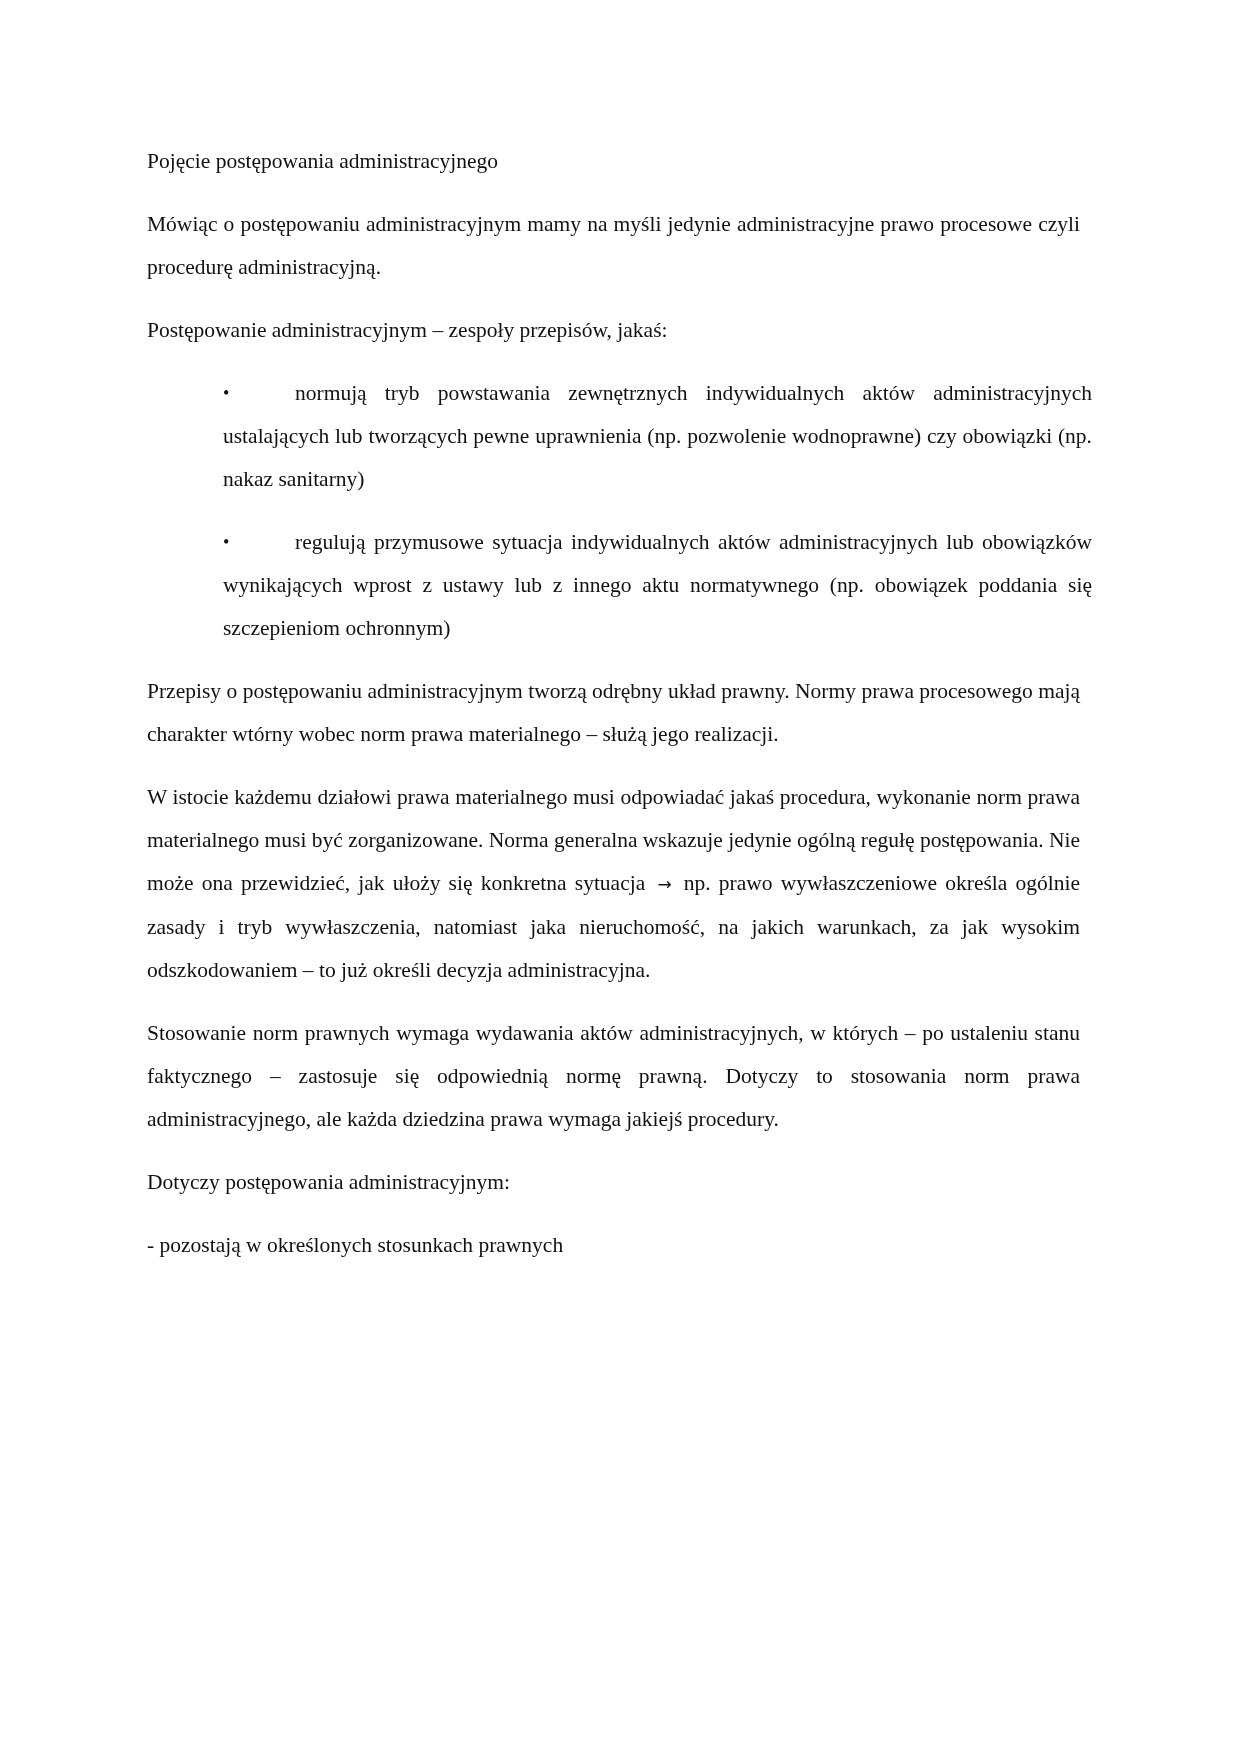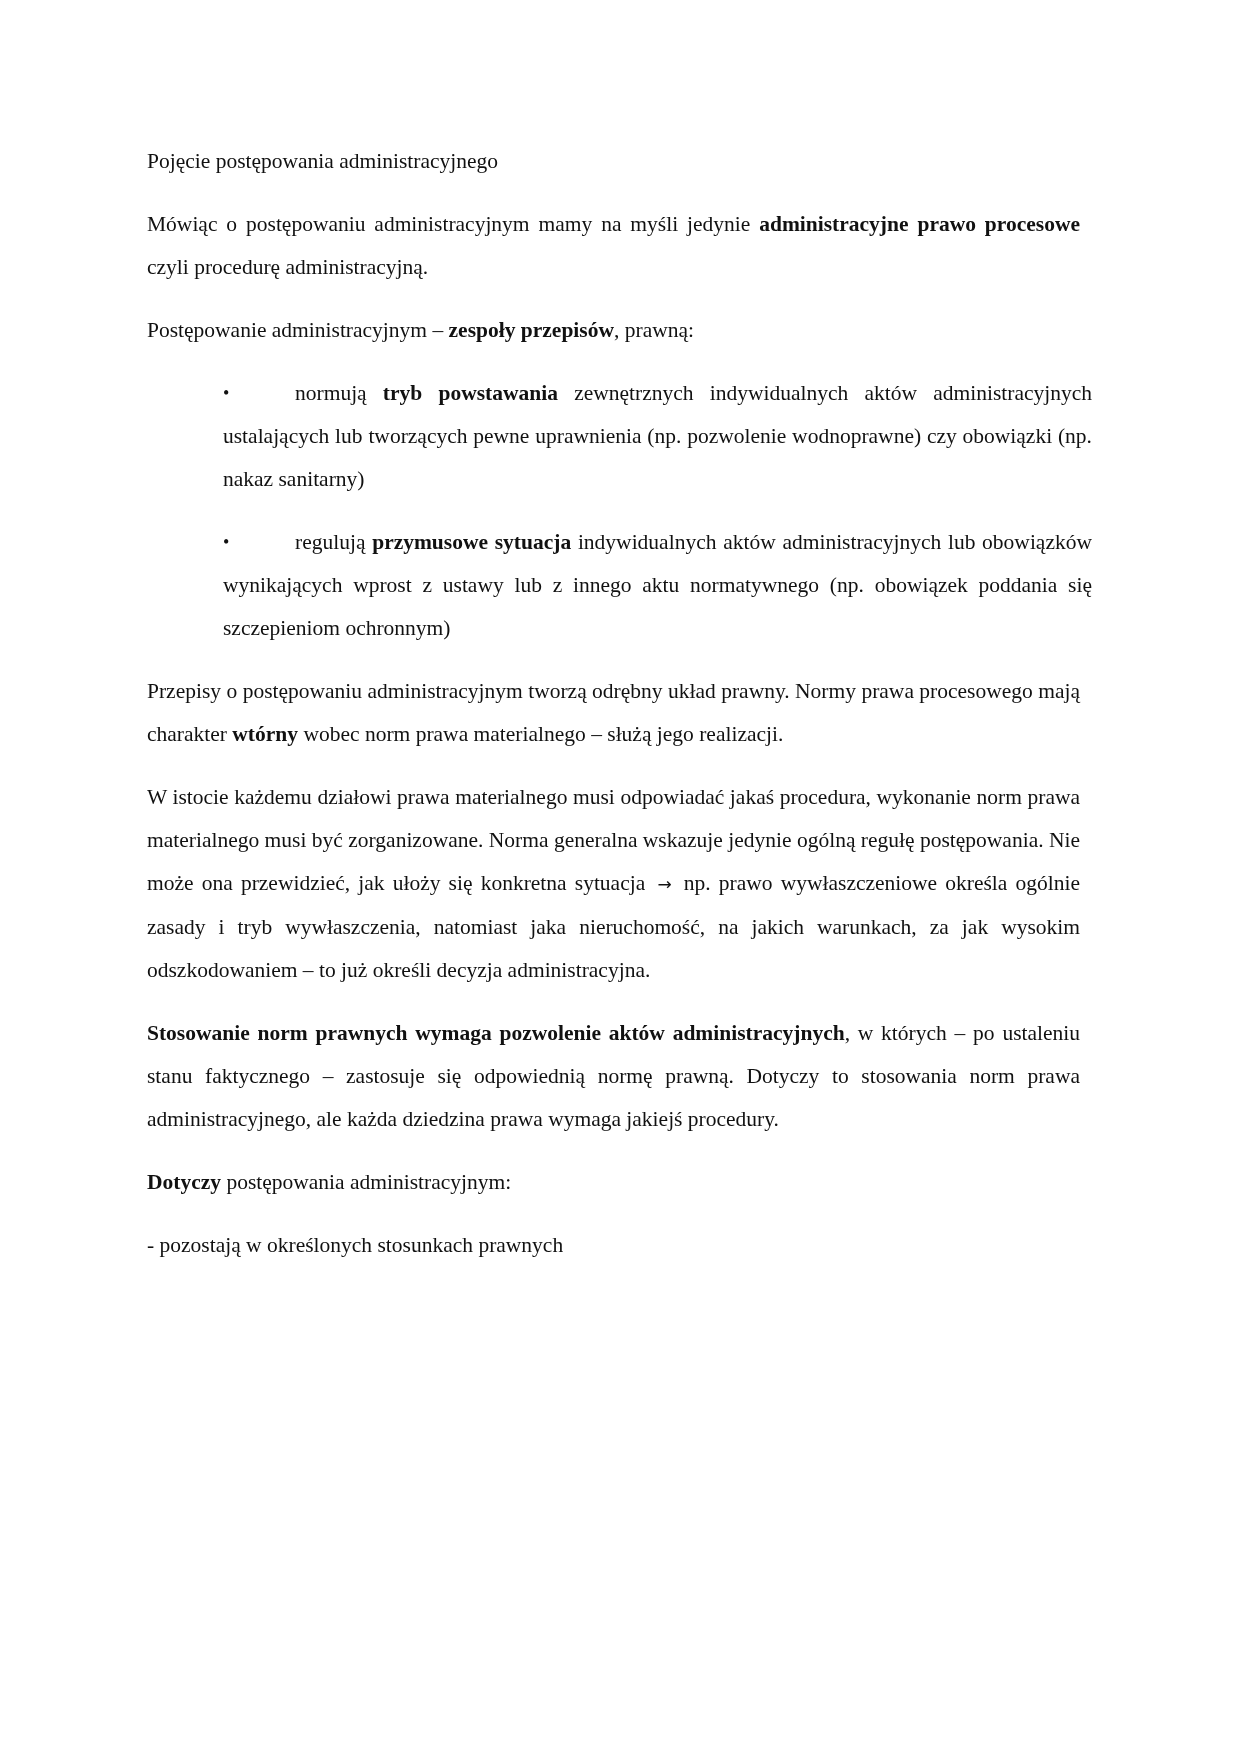--- a/index.html
+++ b/index.html
@@ -24,21 +24,21 @@
       line-height: 43px;
     }
     p {
       margin: 0 12px 20px 0;
       text-align: justify;
     }
     p.title {
       margin-bottom: 20px;
     }
     b, .bold {
-      font-weight: bold;
+      font-weight: normal;
     }
     ul.bullets {
       list-style: none;
       margin: 0 0 20px 0;
       padding: 0 0 0 76px;
     }
     ul.bullets li {
       position: relative;
       text-align: justify;
       margin-bottom: 20px;
@@ -65,21 +65,21 @@
 
   <p class="title">
     <span>Pojęcie postępowania administracyjnego</span>
   </p>
 
   <p>
     <span>Mówiąc o postępowaniu administracyjnym mamy na myśli jedynie </span><b>administracyjne prawo procesowe</b><span> czyli procedurę administracyjną.</span>
   </p>
 
   <p>
-    <span>Postępowanie administracyjnym – </span><b>zespoły przepisów</b><span>, prawną:</span>
+    <span>Postępowanie administracyjnym – </span><b>zespoły przepisów</b><span>, jakaś:</span>
   </p>
 
   <ul class="bullets">
     <li>
       <span class="bullet">•</span><span>normują </span><b>tryb powstawania</b><span> zewnętrznych indywidualnych aktów administracyjnych ustalających lub tworzących pewne uprawnienia (np. pozwolenie wodnoprawne) czy obowiązki (np. nakaz sanitarny)</span>
     </li>
     <li>
       <span class="bullet">•</span><span>regulują </span><b>przymusowe sytuacja</b><span> indywidualnych aktów administracyjnych lub obowiązków wynikających wprost z ustawy lub z innego aktu normatywnego (np. obowiązek poddania się szczepieniom ochronnym)</span>
     </li>
   </ul>
@@ -88,21 +88,21 @@
     <span>Przepisy o postępowaniu administracyjnym tworzą odrębny układ prawny. Normy prawa procesowego mają charakter </span><b>wtórny</b><span> wobec norm prawa materialnego – służą jego realizacji.</span>
   </p>
 
   <p>
     <span>W istocie każdemu działowi prawa materialnego musi odpowiadać jakaś procedura, wykonanie norm prawa materialnego musi być zorganizowane. Norma generalna wskazuje jedynie ogólną regułę postępowania. Nie może ona przewidzieć, jak ułoży się konkretna sytuacja</span>
     <span class="arrow">→</span>
     <span>np. prawo wywłaszczeniowe określa ogólnie zasady i tryb wywłaszczenia, natomiast jaka nieruchomość, na jakich warunkach, za jak wysokim odszkodowaniem – to już określi decyzja administracyjna.</span>
   </p>
 
   <p>
-    <b>Stosowanie norm prawnych wymaga pozwolenie aktów administracyjnych</b><span>, w których – po ustaleniu stanu faktycznego – zastosuje się odpowiednią normę prawną. Dotyczy to stosowania norm prawa administracyjnego, ale każda dziedzina prawa wymaga jakiejś procedury.</span>
+    <b>Stosowanie norm prawnych wymaga wydawania aktów administracyjnych</b><span>, w których – po ustaleniu stanu faktycznego – zastosuje się odpowiednią normę prawną. Dotyczy to stosowania norm prawa administracyjnego, ale każda dziedzina prawa wymaga jakiejś procedury.</span>
   </p>
 
   <p>
     <b>Dotyczy</b><span> postępowania administracyjnym:</span>
   </p>
 
   <p>
     <span>- pozostają w określonych stosunkach prawnych</span>
   </p>
 

